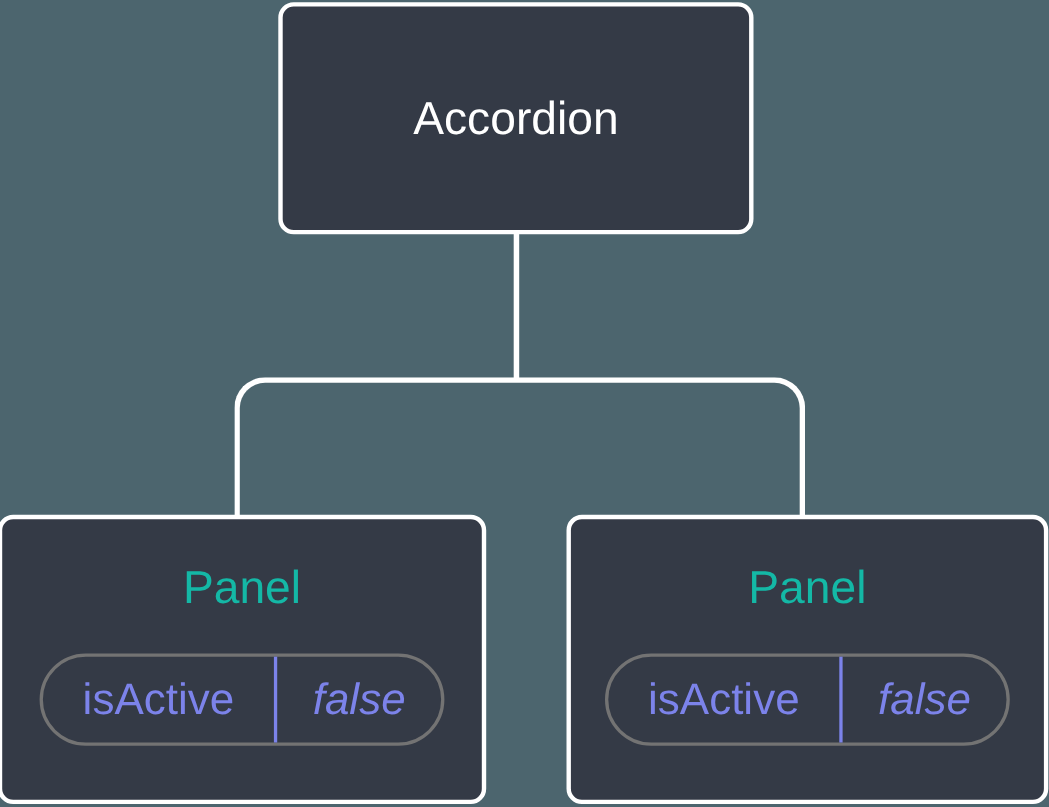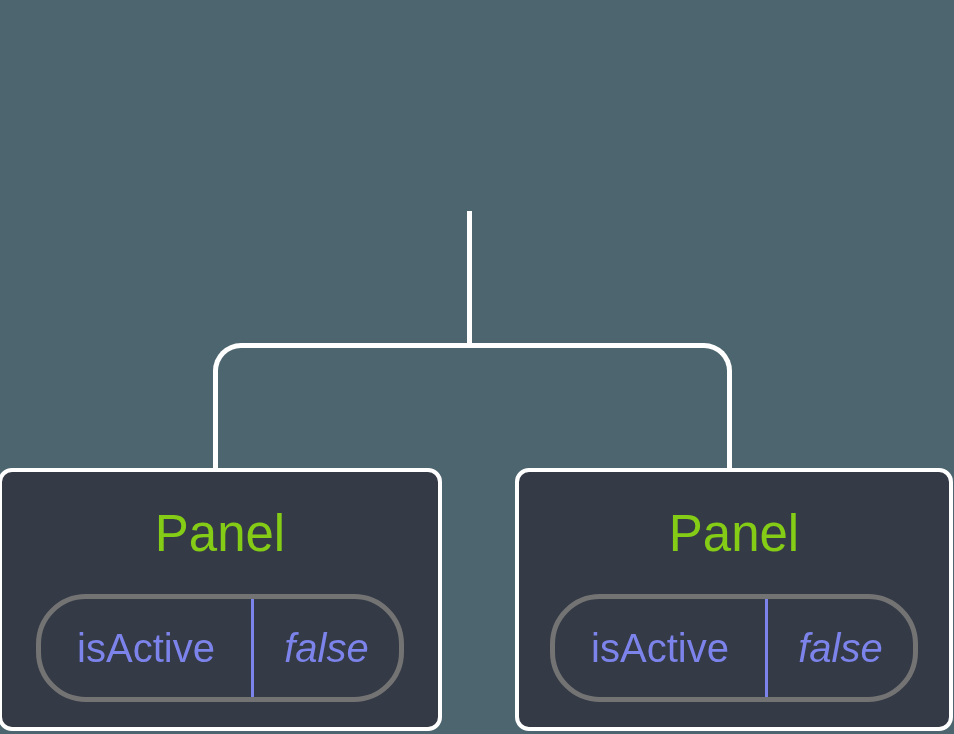--- a/index.html
+++ b/index.html
@@ -62,30 +62,30 @@
   }
   .panel-left {
     left: -2px;
     width: 444px;
   }
   .panel-right {
     left: 515px;
     width: 438px;
   }
   .panel-title {
-    font-size: 51px;
+    font-size: 42px;
     line-height: 52px;
-    color: #84cc16;
+    color: #14b8a6;
   }
   .state-pill {
     margin-top: 34px;
     width: 368px;
-    height: 108px;
+    height: 84px;
     box-sizing: border-box;
-    border: 5px solid #737373;
+    border: 3px solid #737373;
     border-radius: 50px;
     display: flex;
     color: #7C83EA;
     font-size: 40px;
   }
   .pill-key {
     flex: 0 0 210px;
     border-right: 3px solid #7C83EA;
     display: flex;
     align-items: center;
@@ -97,20 +97,23 @@
     align-items: center;
     justify-content: center;
     font-style: italic;
   }
 </style>
 </head>
 <body>
 
 <div class="stage">
 
+  <div class="node root-node">
+    <span>Accordion</span>
+  </div>
 
   <div class="connector-stem"></div>
   <div class="connector-bridge"></div>
 
   <div class="node panel-node panel-left">
     <div class="panel-title">Panel</div>
     <div class="state-pill">
       <div class="pill-key">isActive</div>
       <div class="pill-value">false</div>
     </div>

